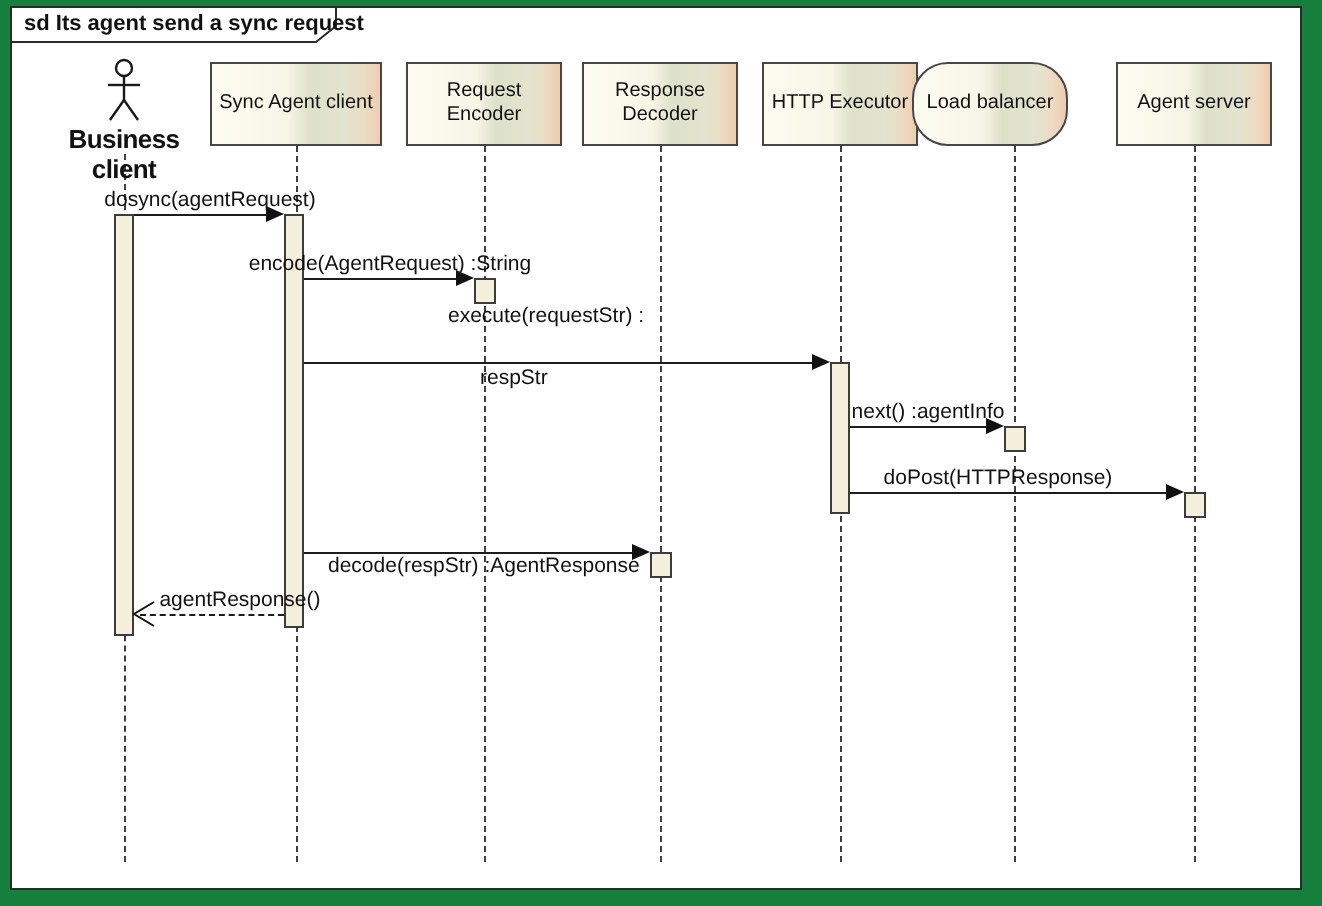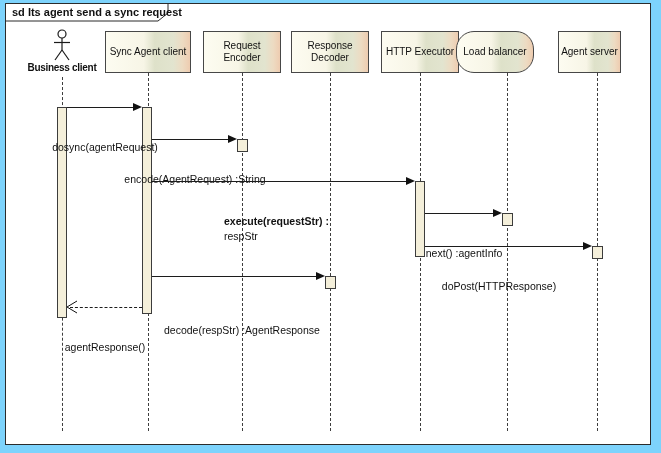--- a/index.html
+++ b/index.html
@@ -1,43 +1,43 @@
 <!DOCTYPE html>
 <html><head>
 <meta charset="utf-8">
 <style>
   html,body{margin:0;padding:0;background:#ffffff;}
   #stage{
-    position:relative;width:661px;height:453px;background:#7dd3fc;
+    position:relative;width:661px;height:453px;background:#15803d;
     font-family:"Liberation Sans",sans-serif;color:#111;overflow:hidden;
   }
   
   .frame{position:absolute;left:5px;top:3px;width:646px;height:442px;
     border:1px solid #2b2b2b;box-sizing:border-box;background:#fff;}
   .tab{position:absolute;left:5px;top:3px;width:164px;height:19px;}
   .tab-text{position:absolute;left:12px;top:6px;font-size:11px;font-weight:bold;white-space:nowrap;}
   
   .life{position:absolute;width:0;border-left:1px dashed #3e3e3e;}
   
   .hbox{position:absolute;top:31px;height:42px;box-sizing:border-box;
     border:1px solid #474747;
     background:linear-gradient(90deg,#fdfcf1 0%,#f7f5e6 45%,#dee1c9 58%,#e2e4cf 80%,#eddbc2 91%,#eeccb0 100%);
     display:flex;align-items:center;justify-content:center;text-align:center;
     font-size:10px;line-height:12px;padding:1px;}
   
   .actor-label{position:absolute;left:17px;top:62px;width:90px;text-align:center;
-    font-size:10px;font-weight:bold;letter-spacing:-0.3px;}
+    font-size:13px;font-weight:bold;letter-spacing:-0.3px;}
   
   .act{position:absolute;box-sizing:border-box;background:#f4efda;border:1px solid #3c3c3c;}
   
   .mline{position:absolute;height:1px;background:#1c1c1c;}
   .mline-dash{position:absolute;height:0;border-top:1px dashed #1c1c1c;}
   .mhead{position:absolute;width:0;height:0;border-top:4px solid transparent;
     border-bottom:4px solid transparent;border-left:9px solid #111;}
-  .mlabel{position:absolute;font-size:10.5px;white-space:nowrap;margin-top:47px;}
+  .mlabel{position:absolute;font-size:10.5px;white-space:nowrap;}
   .mlabel.c{width:150px;text-align:center;}
   svg{display:block;}
 </style>
 </head>
 <body>
 
 <div id="stage">
 
   <div class="frame"></div>
 
@@ -73,21 +73,21 @@
   </div>
   <div class="hbox" style="left:291px;width:78px;justify-content:flex-end;">
     <span>Response Decoder</span>
   </div>
   <div class="hbox" style="left:381px;width:78px;">
     <span>HTTP Executor</span>
   </div>
   <div class="hbox" style="left:456px;width:78px;border-radius:18px;">
     <span>Load balancer</span>
   </div>
-  <div class="hbox" style="left:558px;width:63px;justify-content:center;">
+  <div class="hbox" style="left:558px;width:78px;justify-content:center;">
     <span>Agent server</span>
   </div>
 
   <div class="act" style="left:57px;top:107px;width:10px;height:211px;"></div>
   <div class="act" style="left:142px;top:107px;width:10px;height:207px;"></div>
   <div class="act" style="left:237px;top:139px;width:11px;height:13px;"></div>
   <div class="act" style="left:415px;top:181px;width:10px;height:76px;"></div>
   <div class="act" style="left:502px;top:213px;width:11px;height:13px;"></div>
   <div class="act" style="left:592px;top:246px;width:11px;height:13px;"></div>
   <div class="act" style="left:325px;top:276px;width:11px;height:13px;"></div>
@@ -95,34 +95,34 @@
   <div class="mline" style="left:67px;top:107px;width:67px;"></div>
   <div class="mhead" style="left:133px;top:103px;"></div>
   <div class="mlabel c" style="left:30px;top:94px;">dosync(agentRequest)</div>
 
   <div class="mline" style="left:152px;top:139px;width:77px;"></div>
   <div class="mhead" style="left:228px;top:135px;"></div>
   <div class="mlabel c" style="left:120px;top:126px;">encode(AgentRequest) :String</div>
 
   <div class="mline" style="left:152px;top:181px;width:255px;"></div>
   <div class="mhead" style="left:406px;top:177px;"></div>
-  <div class="mlabel" style="left:224px;top:168px;font-weight:bold;">execute(requestStr) :</div>
-  <div class="mlabel" style="left:208px;top:183px;padding-left:16px;">respStr</div>
+  <div class="mlabel" style="left:224px;top:152px;">execute(requestStr) :</div>
+  <div class="mlabel" style="left:224px;top:183px;padding-left:16px;">respStr</div>
 
   <div class="mline" style="left:425px;top:213px;width:69px;"></div>
   <div class="mhead" style="left:493px;top:209px;"></div>
   <div class="mlabel c" style="left:389px;top:200px;">next() :agentInfo</div>
 
   <div class="mline" style="left:425px;top:246px;width:159px;"></div>
   <div class="mhead" style="left:583px;top:242px;"></div>
   <div class="mlabel c" style="left:424px;top:233px;">doPost(HTTPResponse)</div>
 
   <div class="mline" style="left:152px;top:276px;width:165px;"></div>
   <div class="mhead" style="left:316px;top:272px;"></div>
   <div class="mlabel c" style="left:164px;top:277px;">decode(respStr) :AgentResponse</div>
 
   <div class="mline-dash" style="left:70px;top:307px;width:72px;"></div>
   <svg style="position:absolute;left:66px;top:300px;" width="12" height="14">
     <path d="M11,1 L1,7 L11,13" fill="none" stroke="#111" stroke-width="1"></path>
   </svg>
-  <div class="mlabel c" style="left:30px;top:294px;">agentResponse()</div>
+  <div class="mlabel c" style="left:45px;top:294px;">agentResponse()</div>
 
 </div>
 
 </body></html>

